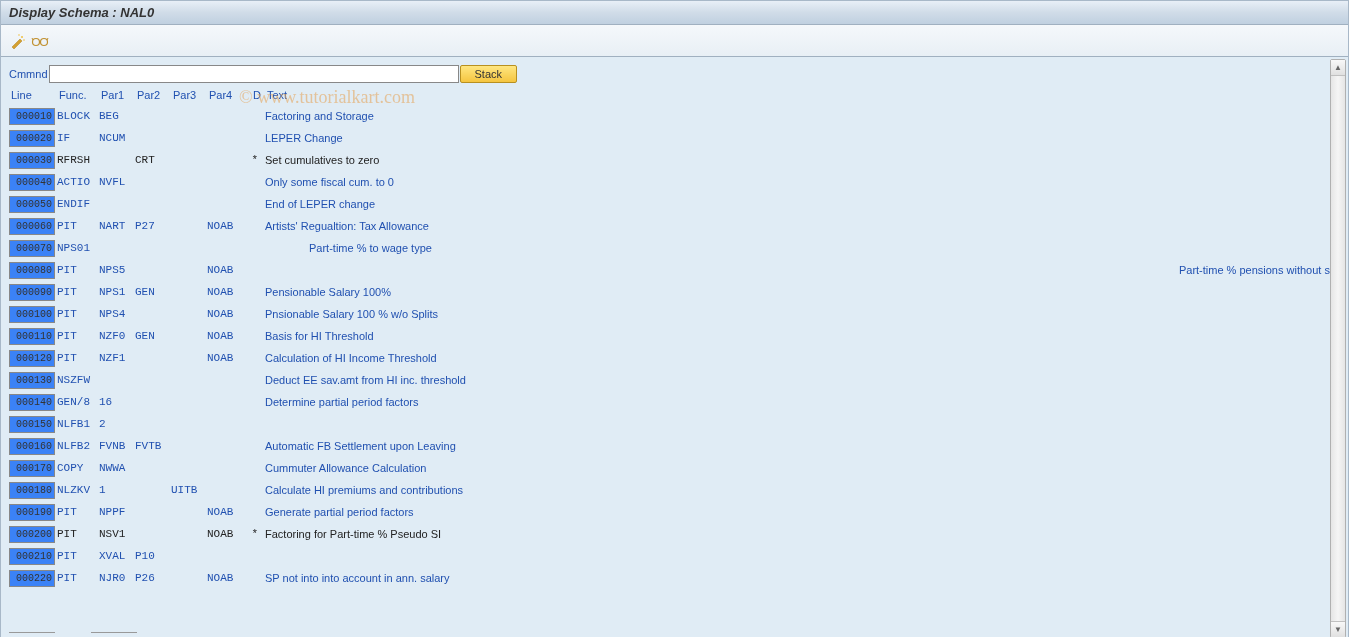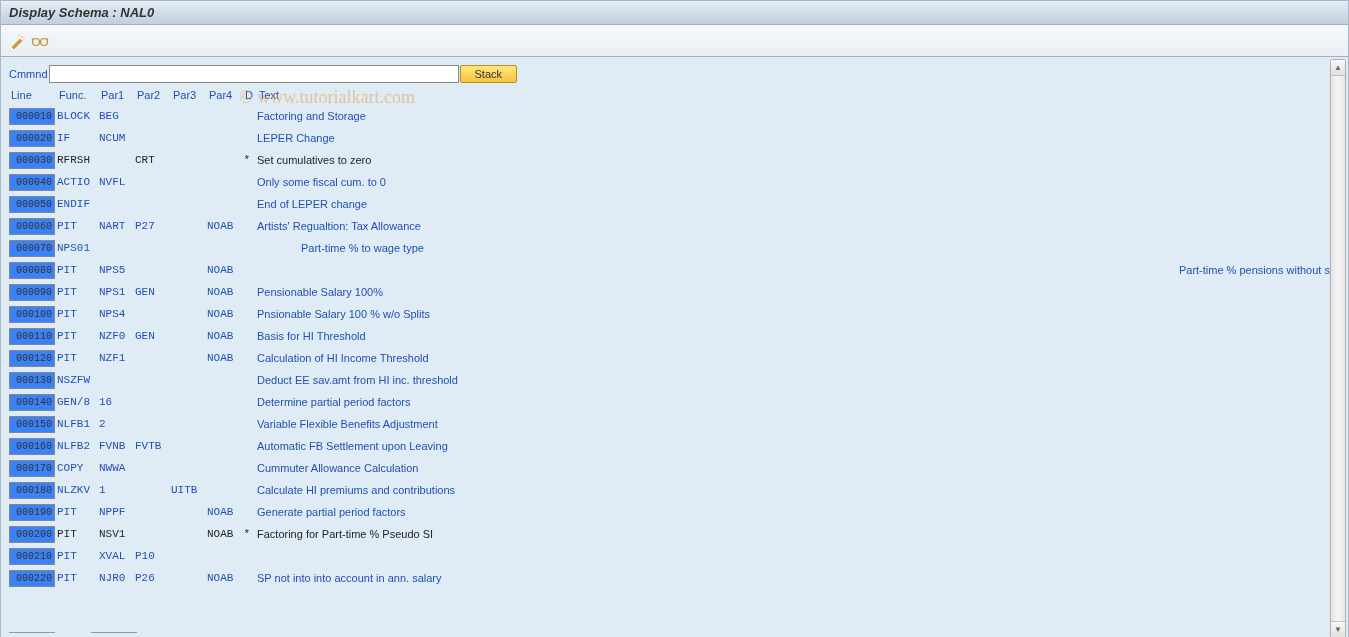--- a/index.html
+++ b/index.html
@@ -98,21 +98,21 @@
       font-size: 11px;
       color: #2050b0;
       margin-bottom: 4px;
       padding-left: 2px;
     }
     .col-line { width: 48px; }
     .col-func { width: 42px; }
     .col-par1 { width: 36px; }
     .col-par2 { width: 36px; }
     .col-par3 { width: 36px; }
-    .col-par4 { width: 36px; }
+    .col-par4 { width: 44px; }
     .col-d { width: 14px; }
     .col-text { flex: 1; }
     .data-rows { }
     .data-row {
       display: flex;
       align-items: center;
       font-size: 11px;
       height: 22px;
       font-family: 'Courier New', monospace;
     }
@@ -345,21 +345,20 @@
           <span class="cell col-text blue" style="font-family: Arial, sans-serif;">Determine partial period factors</span>
         </div>
         <div class="data-row">
           <input class="line-box" value="000150" style="">
           <span class="cell col-func blue">NLFB1 </span>
           <span class="cell col-par1 blue">2    </span>
           <span class="cell col-par2 blue">     </span>
           <span class="cell col-par3 blue">     </span>
           <span class="cell col-par4 blue">     </span>
           <span class="cell col-d d-cell black">  </span>
-          <span class="cell col-text blue" style="font-family: Arial, sans-serif;">Variable Flexible Benefits Adjustment</span>
         </div>
         <div class="data-row">
           <input class="line-box" value="000160" style="">
           <span class="cell col-func blue">NLFB2 </span>
           <span class="cell col-par1 blue">FVNB </span>
           <span class="cell col-par2 blue">FVTB </span>
           <span class="cell col-par3 blue">     </span>
           <span class="cell col-par4 blue">     </span>
           <span class="cell col-d d-cell black">  </span>
           <span class="cell col-text blue" style="font-family: Arial, sans-serif;">Automatic FB Settlement upon Leaving</span>

